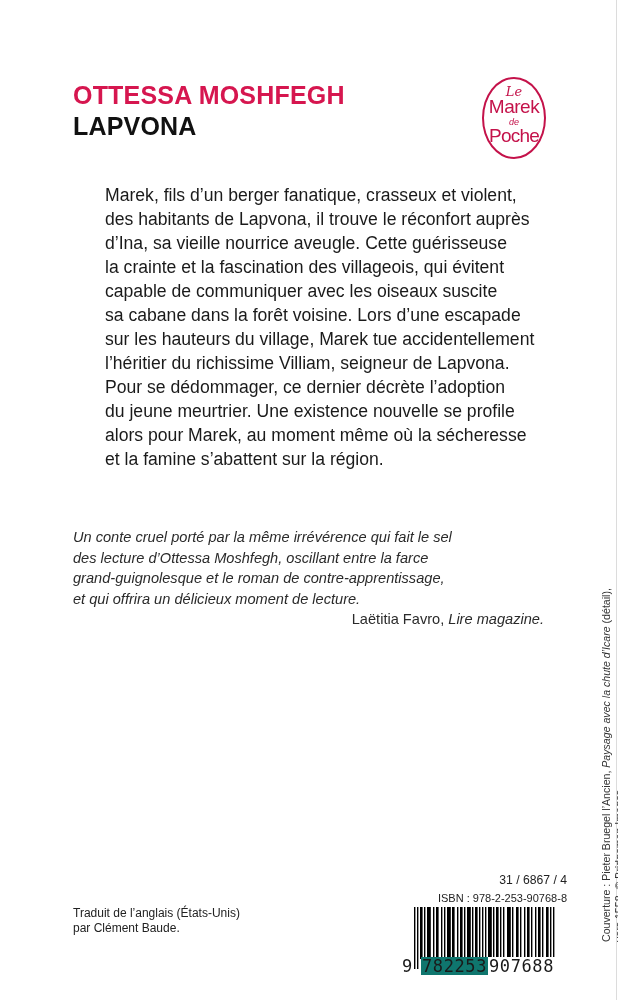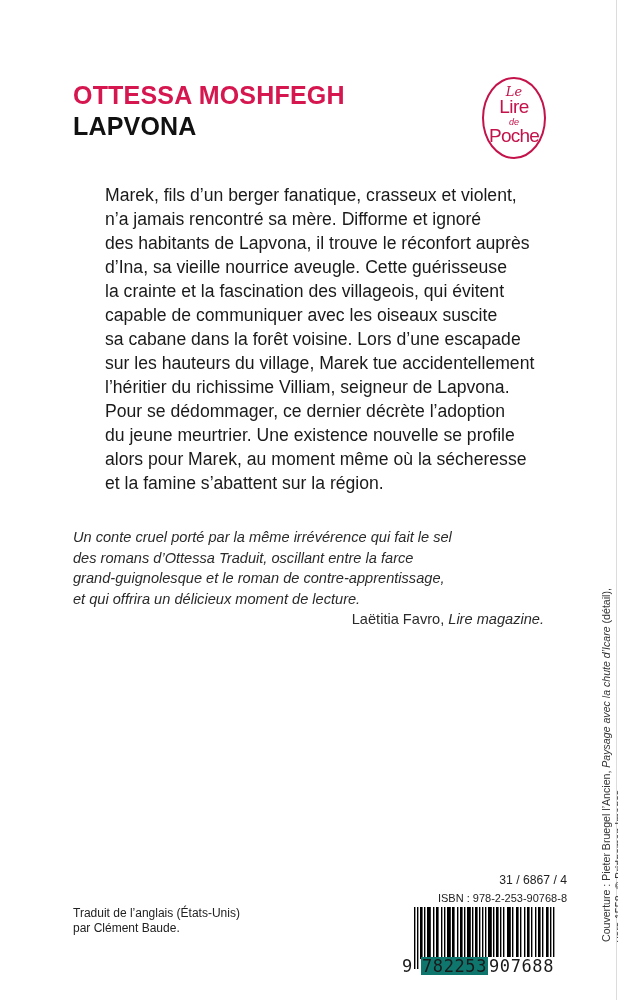--- a/index.html
+++ b/index.html
@@ -180,44 +180,43 @@
 </head>
 <body>
 
 <div class="edge-line"></div>
 
 <div class="author">OTTESSA MOSHFEGH</div>
 <div class="title">LAPVONA</div>
 
 <div class="logo">
   <span class="le">Le</span>
-  <span class="livre">Lire</span>
+  <span class="livre">Marek</span>
   <span class="de">de</span>
   <span class="poche">Poche</span>
 </div>
 
 <div class="synopsis">
   <span class="line">Marek, fils d’un berger fanatique, crasseux et violent,</span>
-  <span class="line">n’a jamais rencontré sa mère. Difforme et ignoré</span>
   <span class="line">des habitants de Lapvona, il trouve le réconfort auprès</span>
   <span class="line">d’Ina, sa vieille nourrice aveugle. Cette guérisseuse</span>
   <span class="line">la crainte et la fascination des villageois, qui évitent</span>
   <span class="line">capable de communiquer avec les oiseaux suscite</span>
   <span class="line">sa cabane dans la forêt voisine. Lors d’une escapade</span>
   <span class="line">sur les hauteurs du village, Marek tue accidentellement</span>
   <span class="line">l’héritier du richissime Villiam, seigneur de Lapvona.</span>
   <span class="line">Pour se dédommager, ce dernier décrète l’adoption</span>
   <span class="line">du jeune meurtrier. Une existence nouvelle se profile</span>
   <span class="line">alors pour Marek, au moment même où la sécheresse</span>
   <span class="line">et la famine s’abattent sur la région.</span>
 </div>
 
 <div class="quote">
   <span class="line">Un conte cruel porté par la même irrévérence qui fait le sel</span>
-  <span class="line">des romans d’Ottessa Traduit, oscillant entre la farce</span>
+  <span class="line">des lecture d’Ottessa Moshfegh, oscillant entre la farce</span>
   <span class="line">grand-guignolesque et le roman de contre-apprentissage,</span>
   <span class="line">et qui offrira un délicieux moment de lecture.</span>
 </div>
 
 <div class="attribution">
   <span>Laëtitia Favro, </span><span class="pub">Lire magazine.</span>
 </div>
 
 <div class="credit">
   <div><span>Couverture : Pieter Bruegel l’Ancien, </span><span class="it">Paysage avec la chute d’Icare</span><span> (détail),</span></div>

